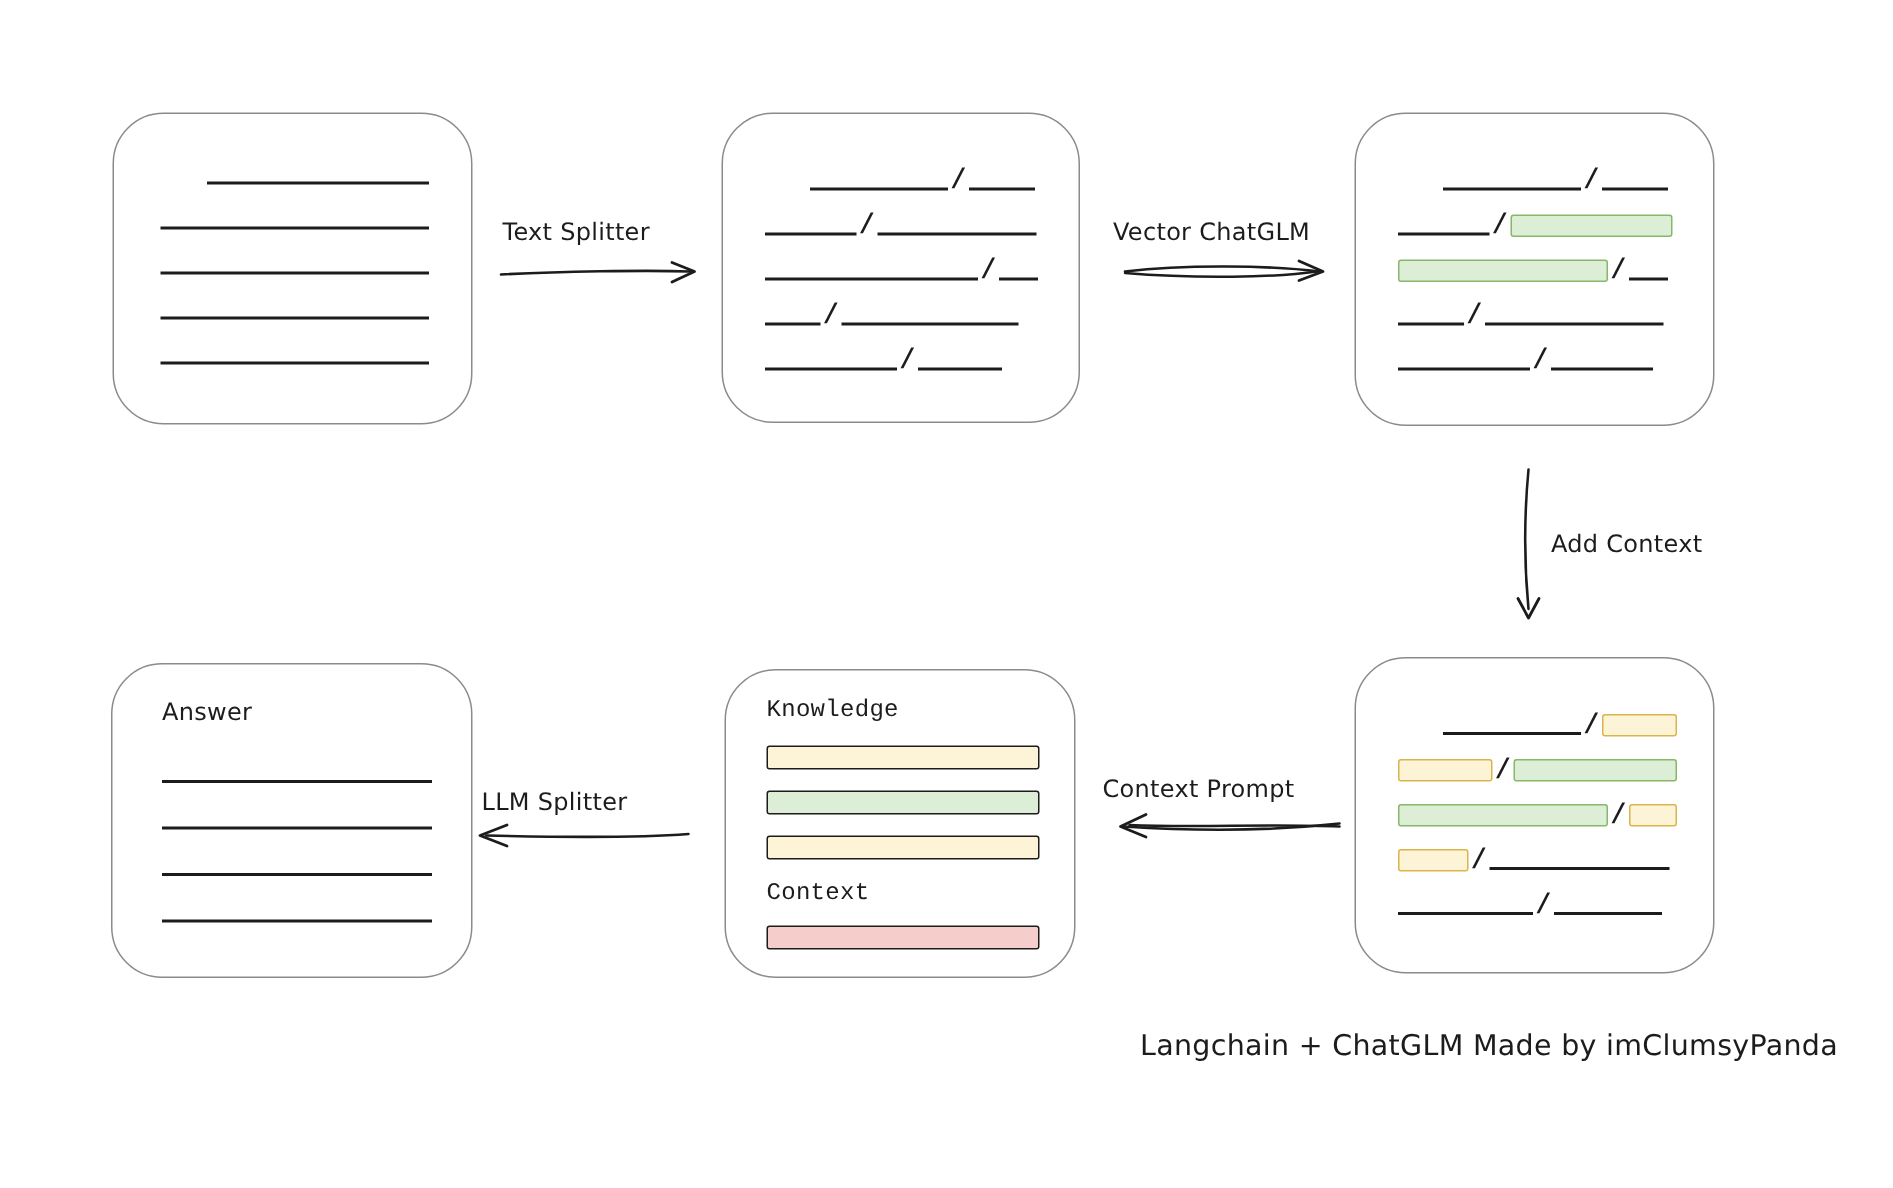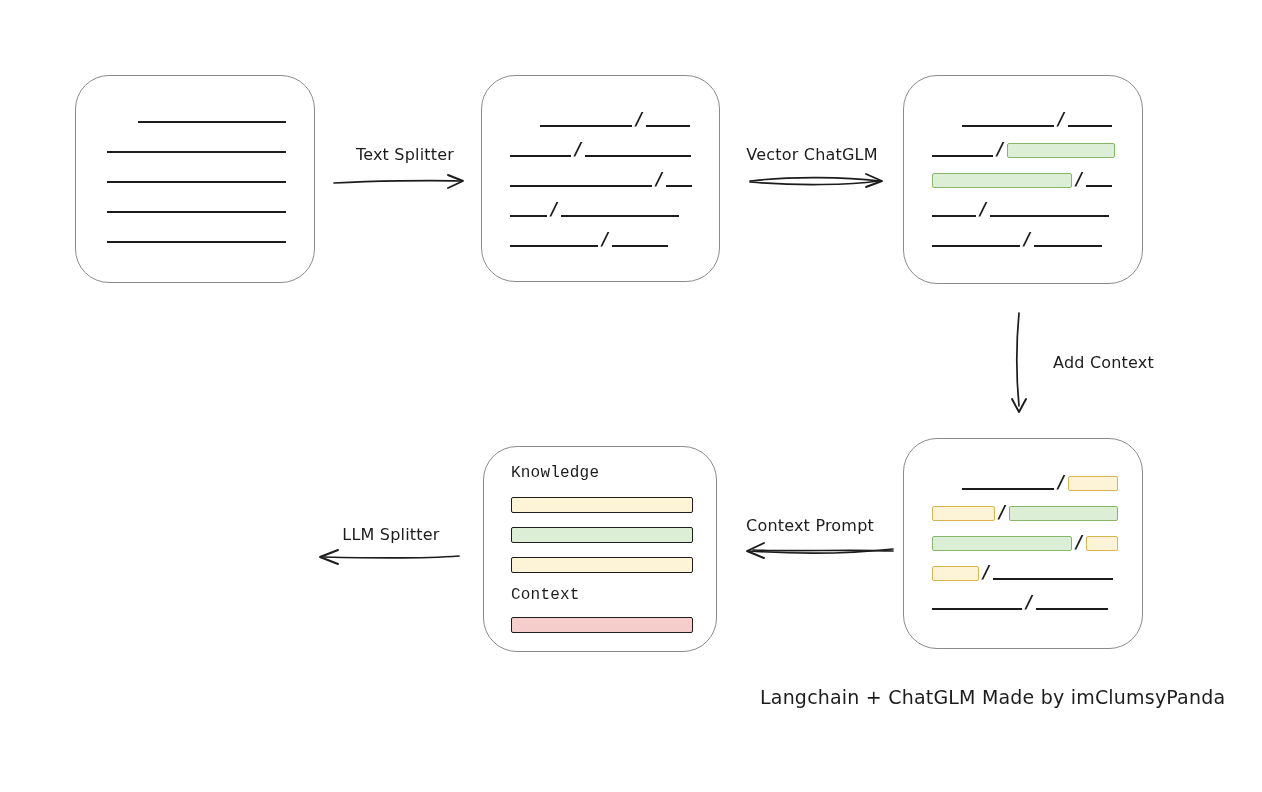--- a/index.html
+++ b/index.html
@@ -32,24 +32,24 @@
   .chunk-red{background:var(--red-fill);border-color:var(--red-border);}
   .node-heading{font-size:16px;line-height:20px;letter-spacing:.2px;color:var(--ink);}
   .answer-inner{position:absolute;left:33px;top:22px;right:28px;}
   .ans-lines{margin-top:6px;}
   .ans-line{height:29px;border-bottom:2px solid var(--ink);width:180px;}
   .prompt-inner{position:absolute;left:27px;top:16px;width:182px;font-family:Liberation Mono, monospace;}
   .bar{height:14px;border:1.6px solid;border-radius:2px;margin-top:14px;box-sizing:content-box;}
   .bar.chunk-red{margin-top:12px;}
   .q-heading{margin-top:12px;}
   .arrow-label{
-    position:absolute;font-size:16px;line-height:18px;text-align:center;
+    position:absolute;font-size:16px;line-height:18px;text-align:left;
     color:var(--ink);letter-spacing:.2px;white-space:nowrap;
   }
-  .arrow-label.left-align{text-align:right;}
+  .arrow-label.left-align{text-align:left;}
   .caption{
     position:absolute;left:760px;top:686px;width:440px;text-align:center;
     font-size:19px;color:var(--ink);letter-spacing:.2px;white-space:nowrap;
   }
   .arrows-layer{position:absolute;left:0;top:0;pointer-events:none;}
   .arrows-layer path{fill:none;stroke:var(--ink);stroke-linecap:round;stroke-linejoin:round;}
   .shaft{stroke-width:1.7px;}
   .head{stroke-width:1.9px;}
 </style>
 </head>
@@ -179,20 +179,31 @@
           <div class="bar chunk-green"></div>
           <div class="bar chunk-yellow"></div>
         </div>
       <div class="node-heading q-heading">Context</div>
       <div>
           <div class="bar chunk-red"></div>
         </div>
     </div>
   </div>
 
+  <div class="node" style="left:74px;top:442px;width:241px;height:210px;">
+    <div class="answer-inner">
+      <div class="node-heading">Answer</div>
+      <div class="ans-lines">
+          <div class="ans-line"></div>
+          <div class="ans-line"></div>
+          <div class="ans-line"></div>
+          <div class="ans-line"></div>
+        </div>
+    </div>
+  </div>
 
   <div class="arrow-label" style="left:335px;top:146px;width:140px;">Text Splitter</div>
   <div class="arrow-label" style="left:742px;top:146px;width:140px;">Vector ChatGLM</div>
   <div class="arrow-label left-align" style="left:1034px;top:354px;width:120px;">Add Context</div>
   <div class="arrow-label" style="left:735px;top:517px;width:150px;">Context Prompt</div>
   <div class="arrow-label" style="left:321px;top:526px;width:140px;">LLM Splitter</div>
 
   <div class="caption">Langchain + ChatGLM Made by imClumsyPanda</div>
 
   <svg class="arrows-layer" width="1262" height="792" viewBox="0 0 1262 792">

